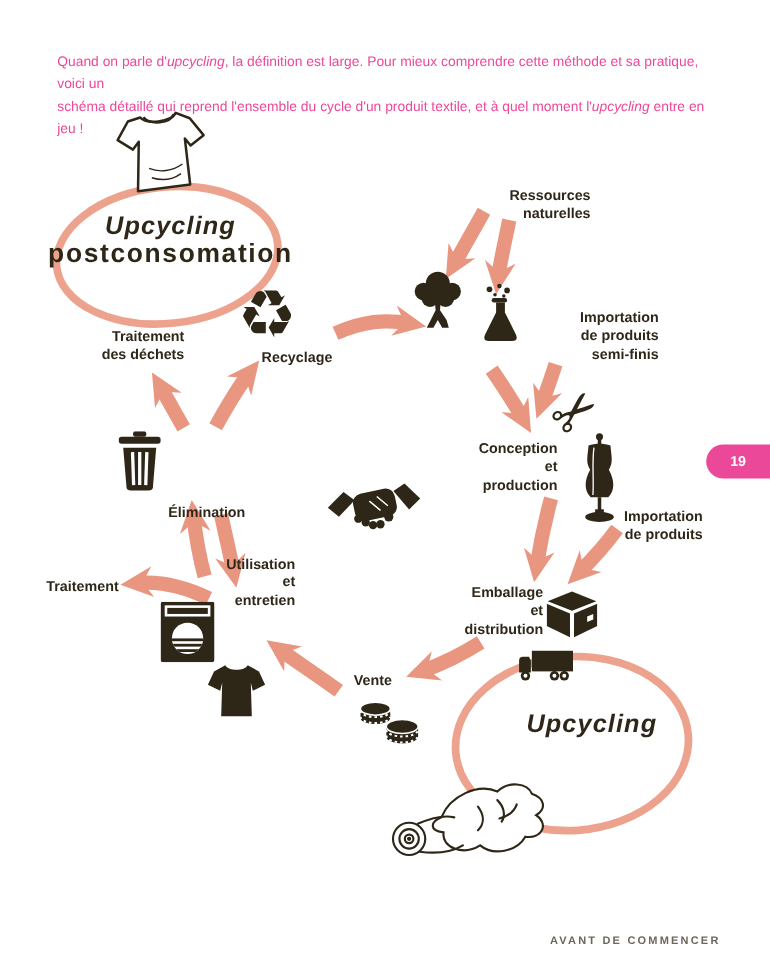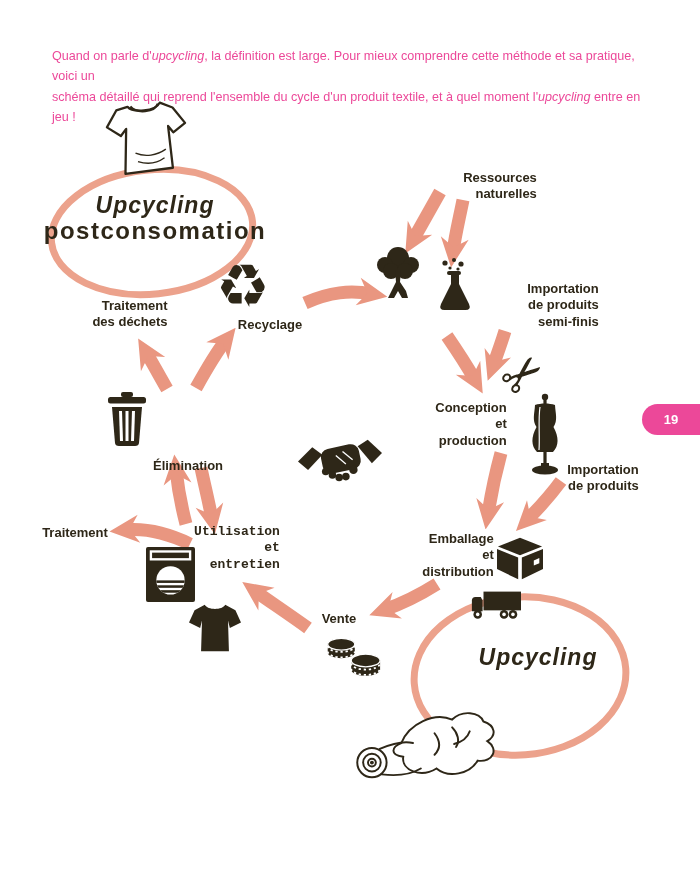--- a/index.html
+++ b/index.html
@@ -224,25 +224,26 @@
   <div class="lbl" style="left:270px;top:317px;">Recyclage</div>
   <div class="lbl" style="left:114px;top:298px;margin-left:16px;">Traitement
 des déchets</div>
   <div class="lbl" style="left:188px;top:410px;margin-top:48px;">Élimination</div>
   <div class="lbl" style="left:471px;top:400px;">Conception
 et
 production</div>
   <div class="lbl" style="left:603px;top:462px;">Importation
 de produits</div>
   <div class="lbl" style="left:75px;top:525px;">Traitement</div>
-  <div class="lbl" style="left:237px;top:524px;font-family:Liberation Mono, monospace;">Utilisation
+  <div class="lbl" style="left:237px;top:505px;">Utilisation
 et
 entretien</div>
   <div class="lbl" style="left:458px;top:531px;">Emballage
 et
 distribution</div>
   <div class="lbl" style="left:339px;top:611px;">Vente</div>
 
   <div class="tab">
     <span>19</span>
   </div>
+  <div class="footer">AVANT DE COMMENCER</div>
 
 </div>
 
 </body></html>

